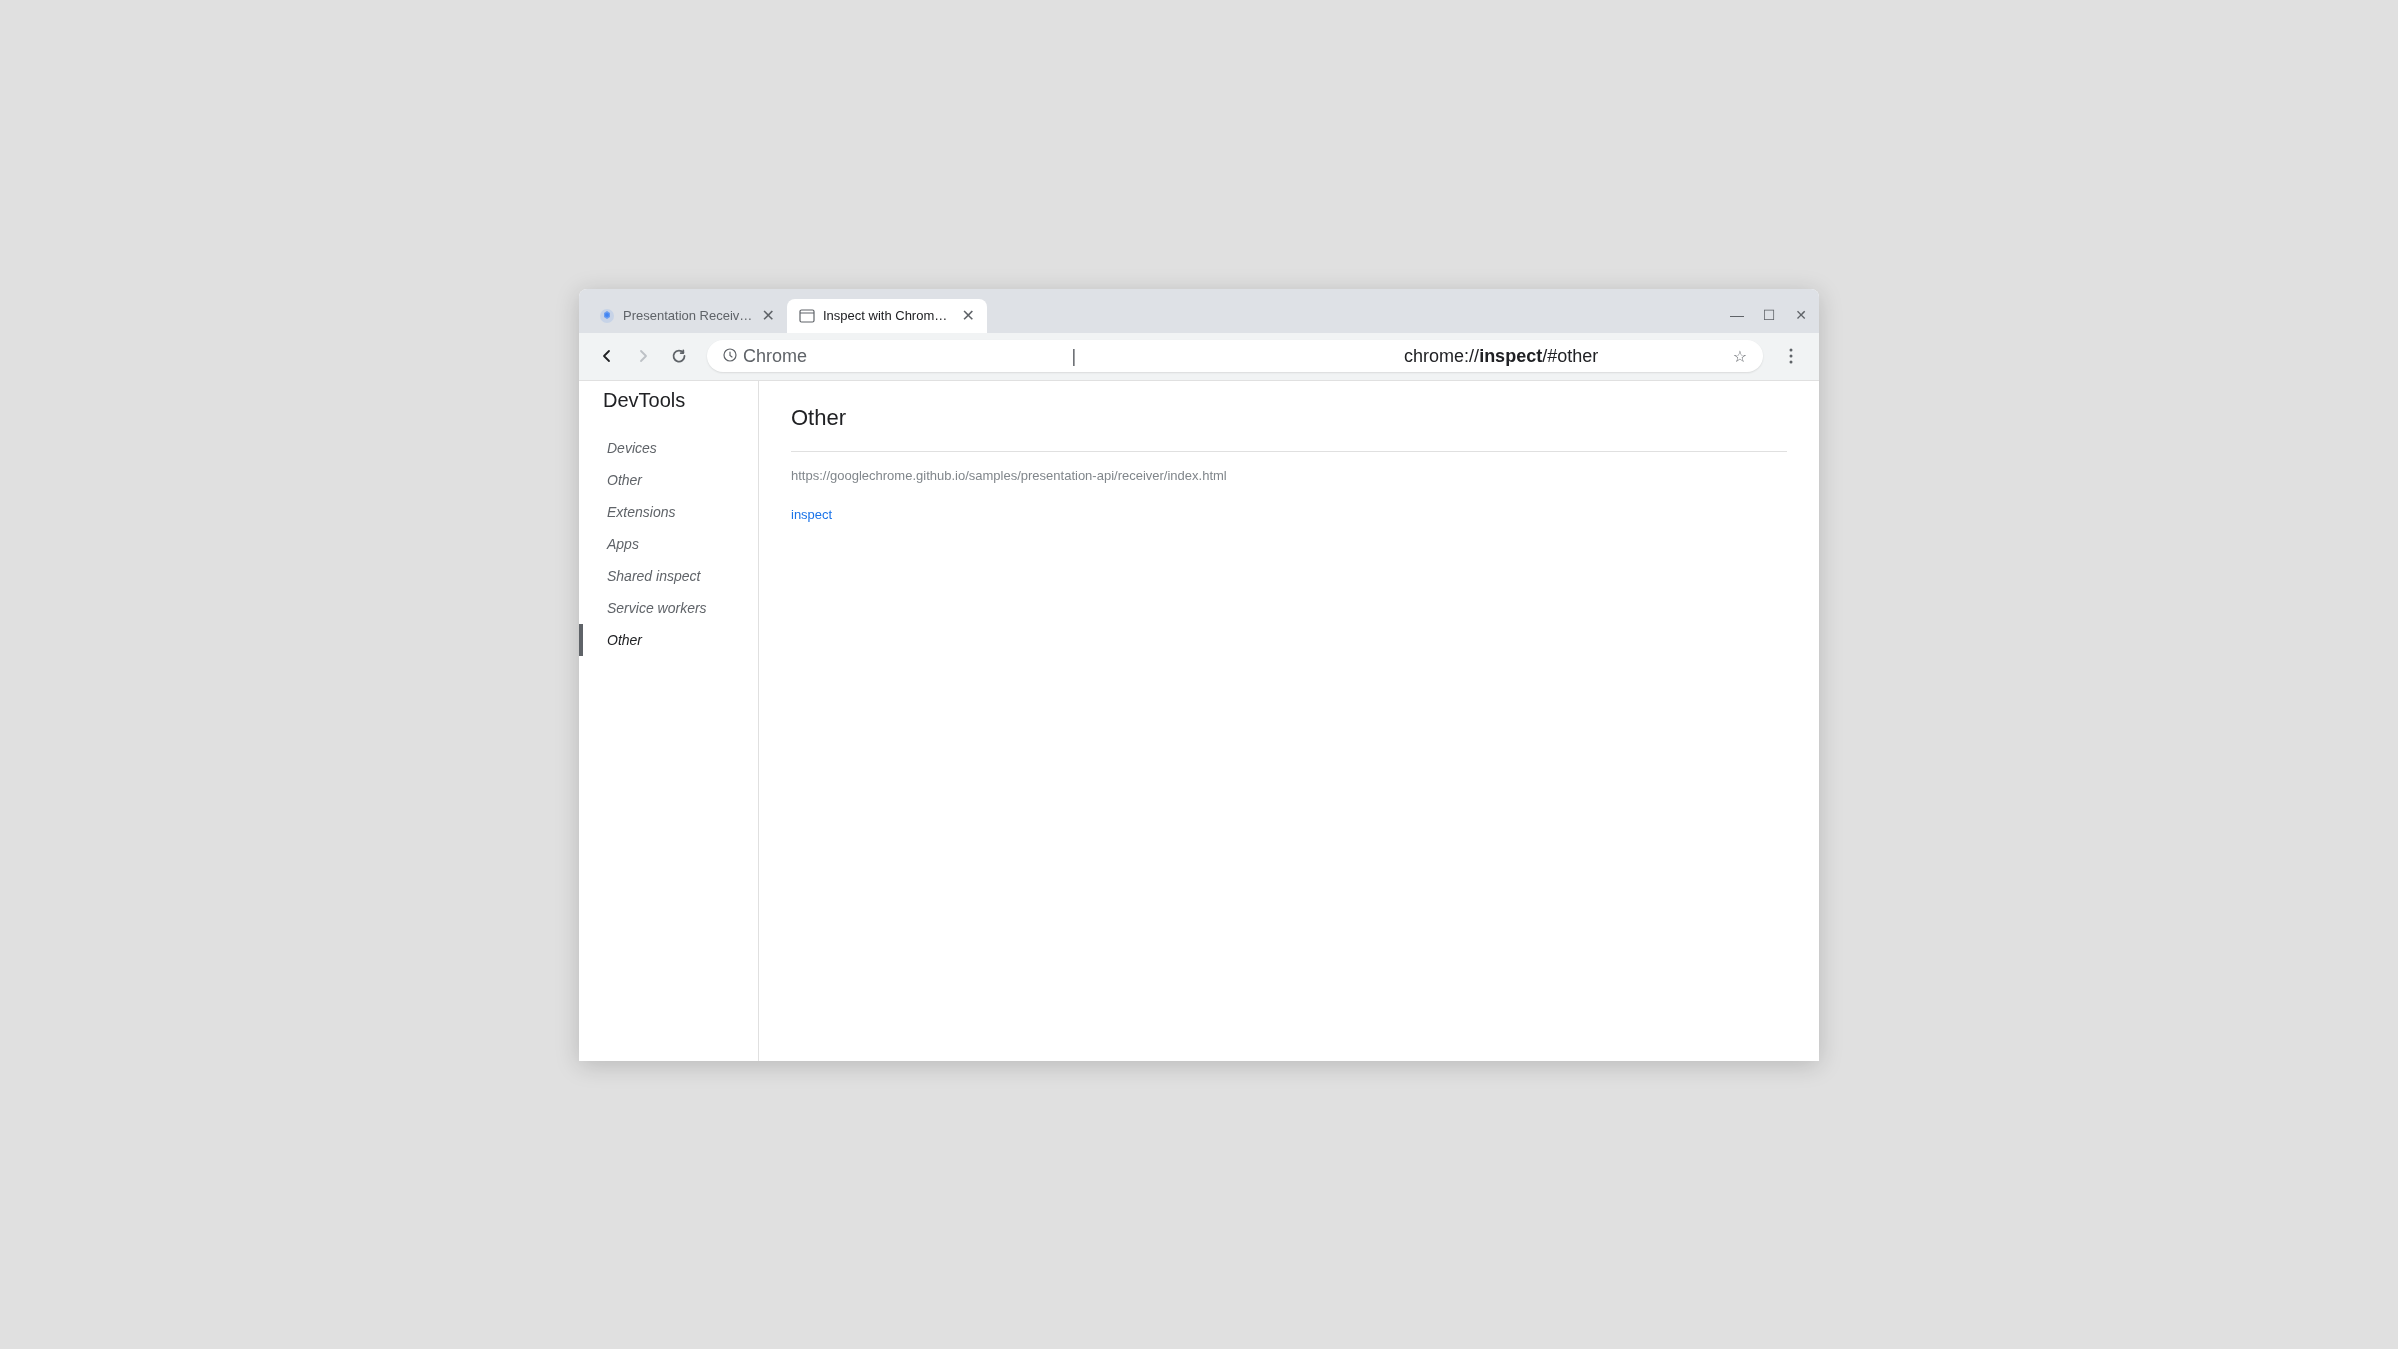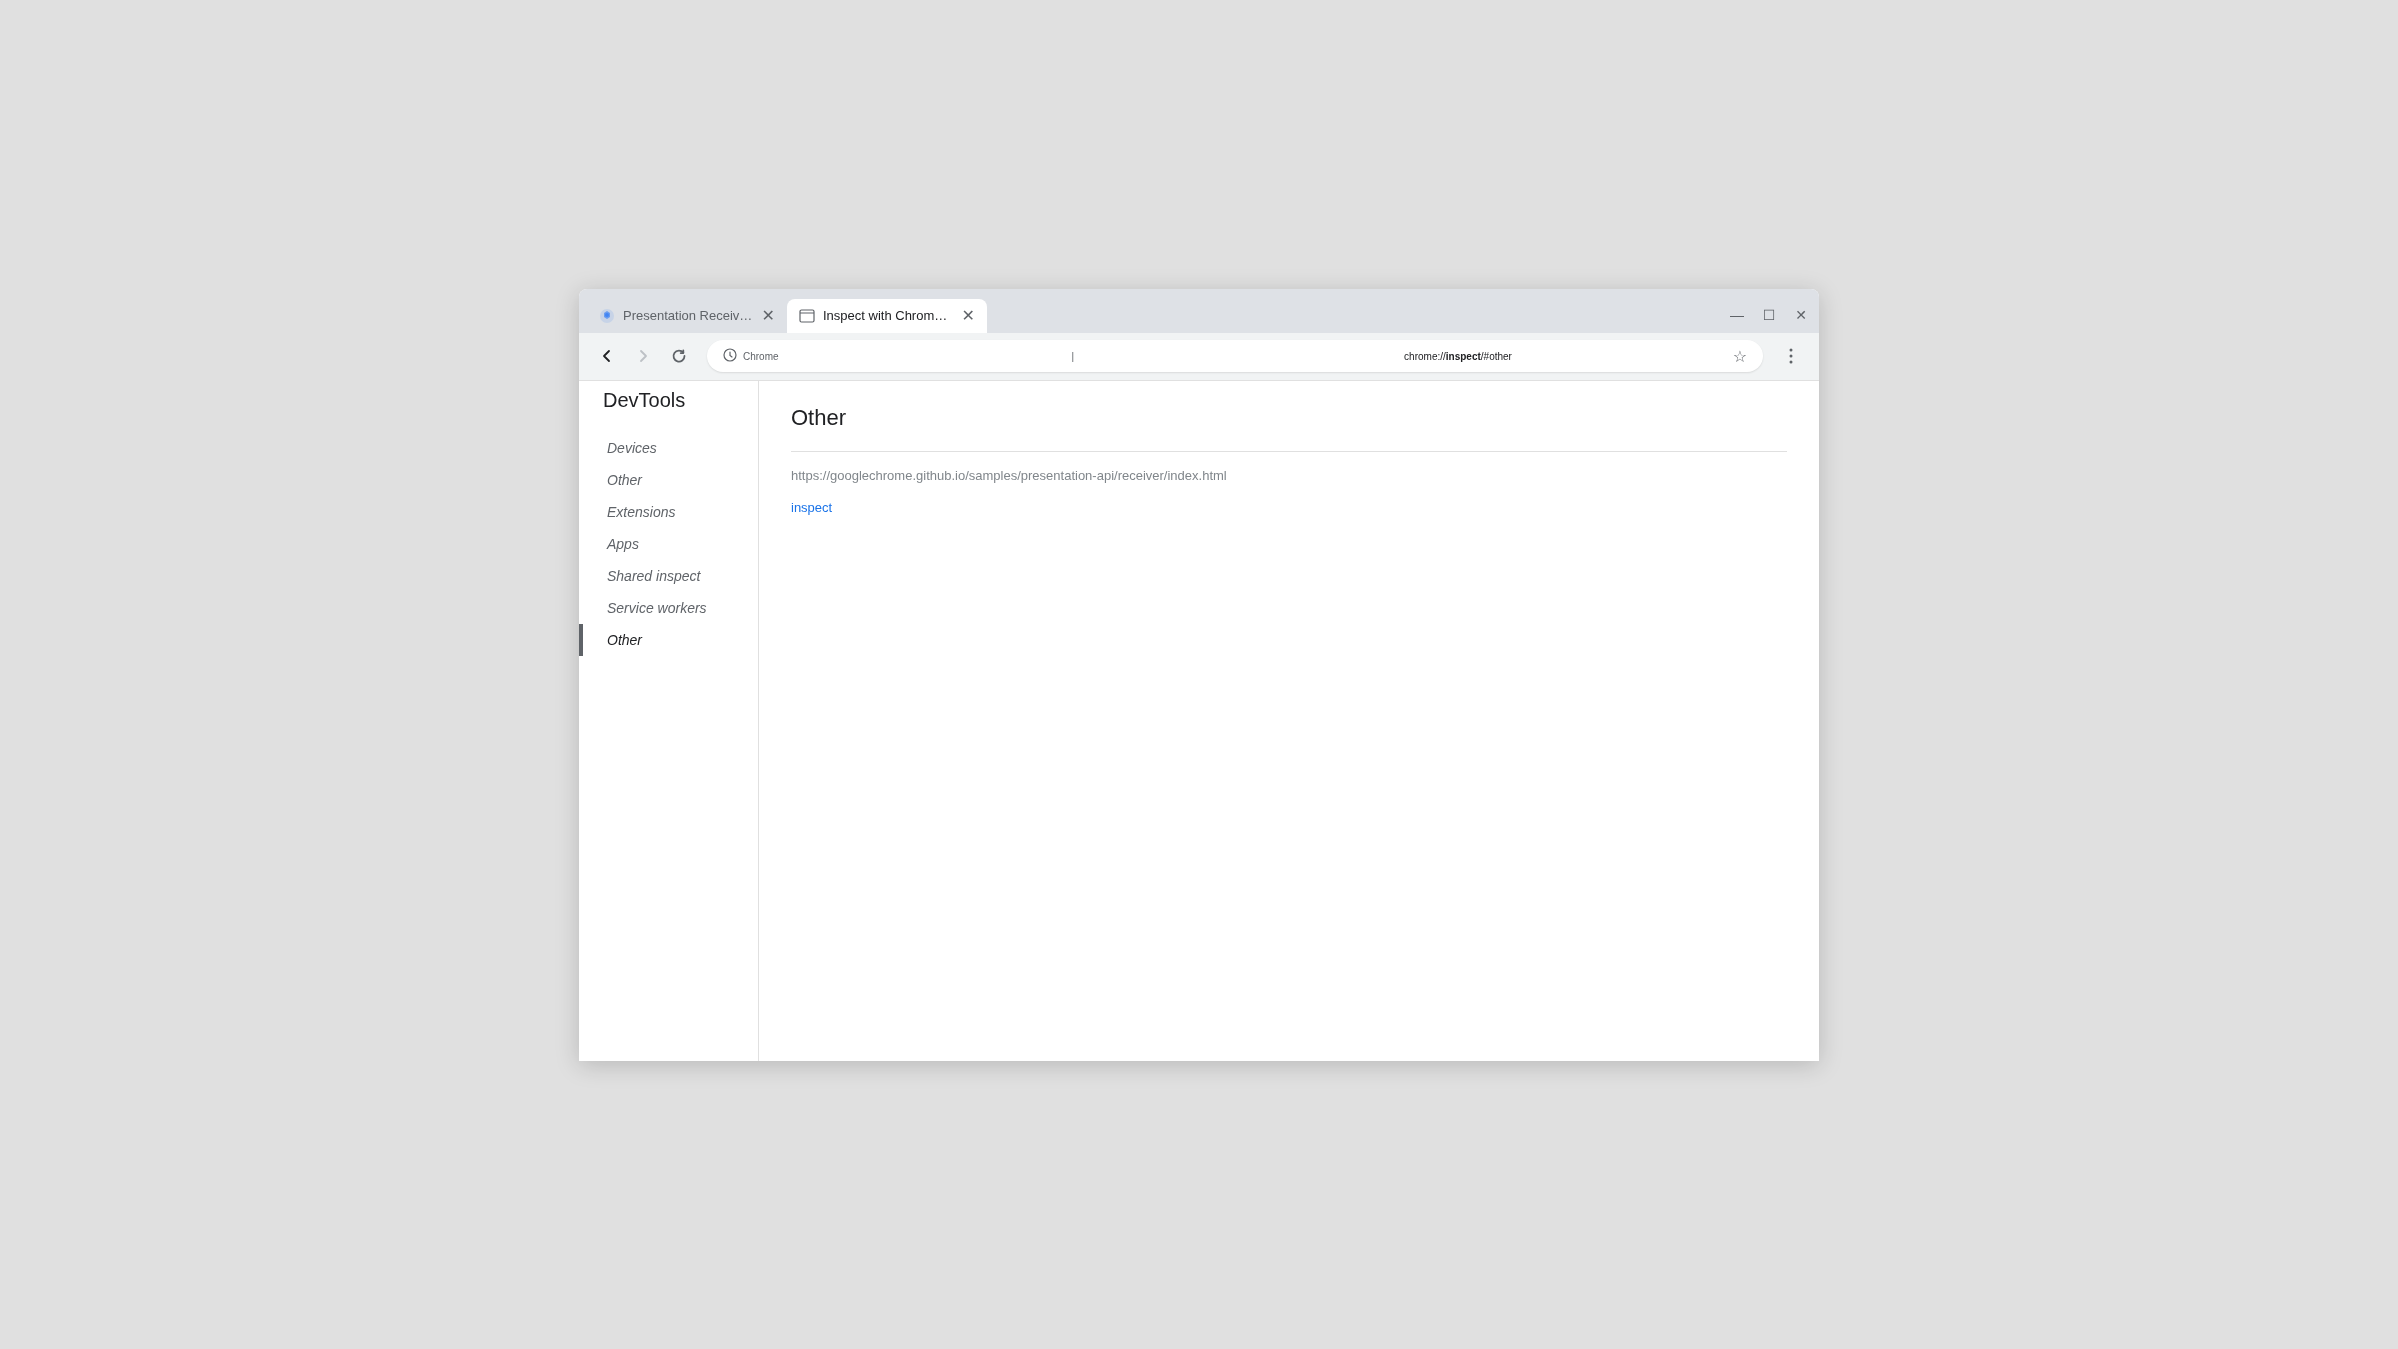--- a/index.html
+++ b/index.html
@@ -141,21 +141,21 @@
       gap: 6px;
     }
 
     .address-icon {
       color: #5f6368;
       font-size: 14px;
       flex-shrink: 0;
     }
 
     .address-text {
-      font-size: 10px;
+      font-size: 18px;
       color: #202124;
       flex: 1;
     }
 
     .address-text .bold { font-weight: 600; }
 
     .address-star {
       color: #5f6368;
       font-size: 16px;
       cursor: pointer;
@@ -228,21 +228,21 @@
 
     .divider {
       border: none;
       border-top: 1px solid #e0e0e0;
       margin-bottom: 16px;
     }
 
     .url-text {
       font-size: 13px;
       color: #80868b;
-      margin-bottom: 15px;
+      margin-bottom: 22px;
     }
 
     .inspect-link {
       font-size: 13px;
       color: #1a73e8;
       text-decoration: none;
       cursor: pointer;
     }
 
     .devtools-icon {

